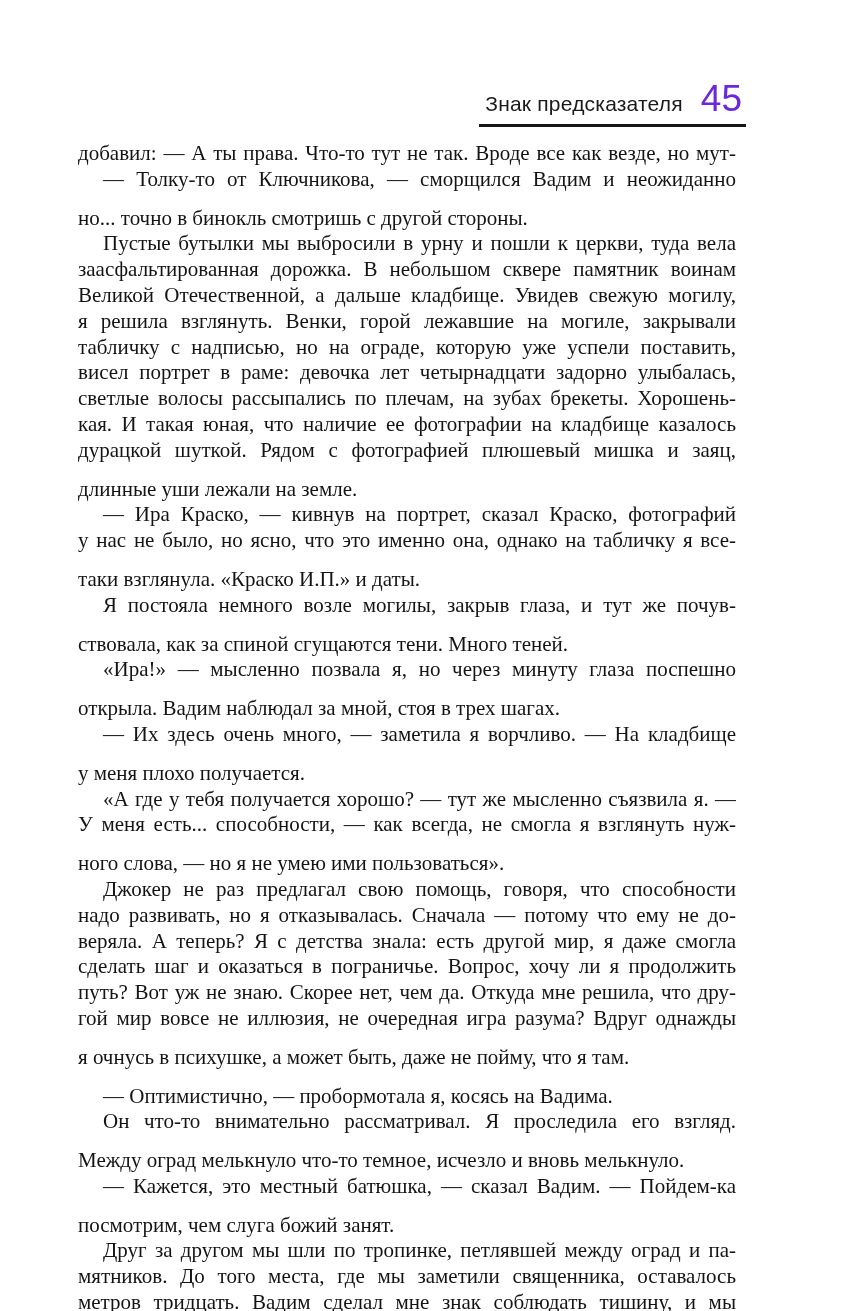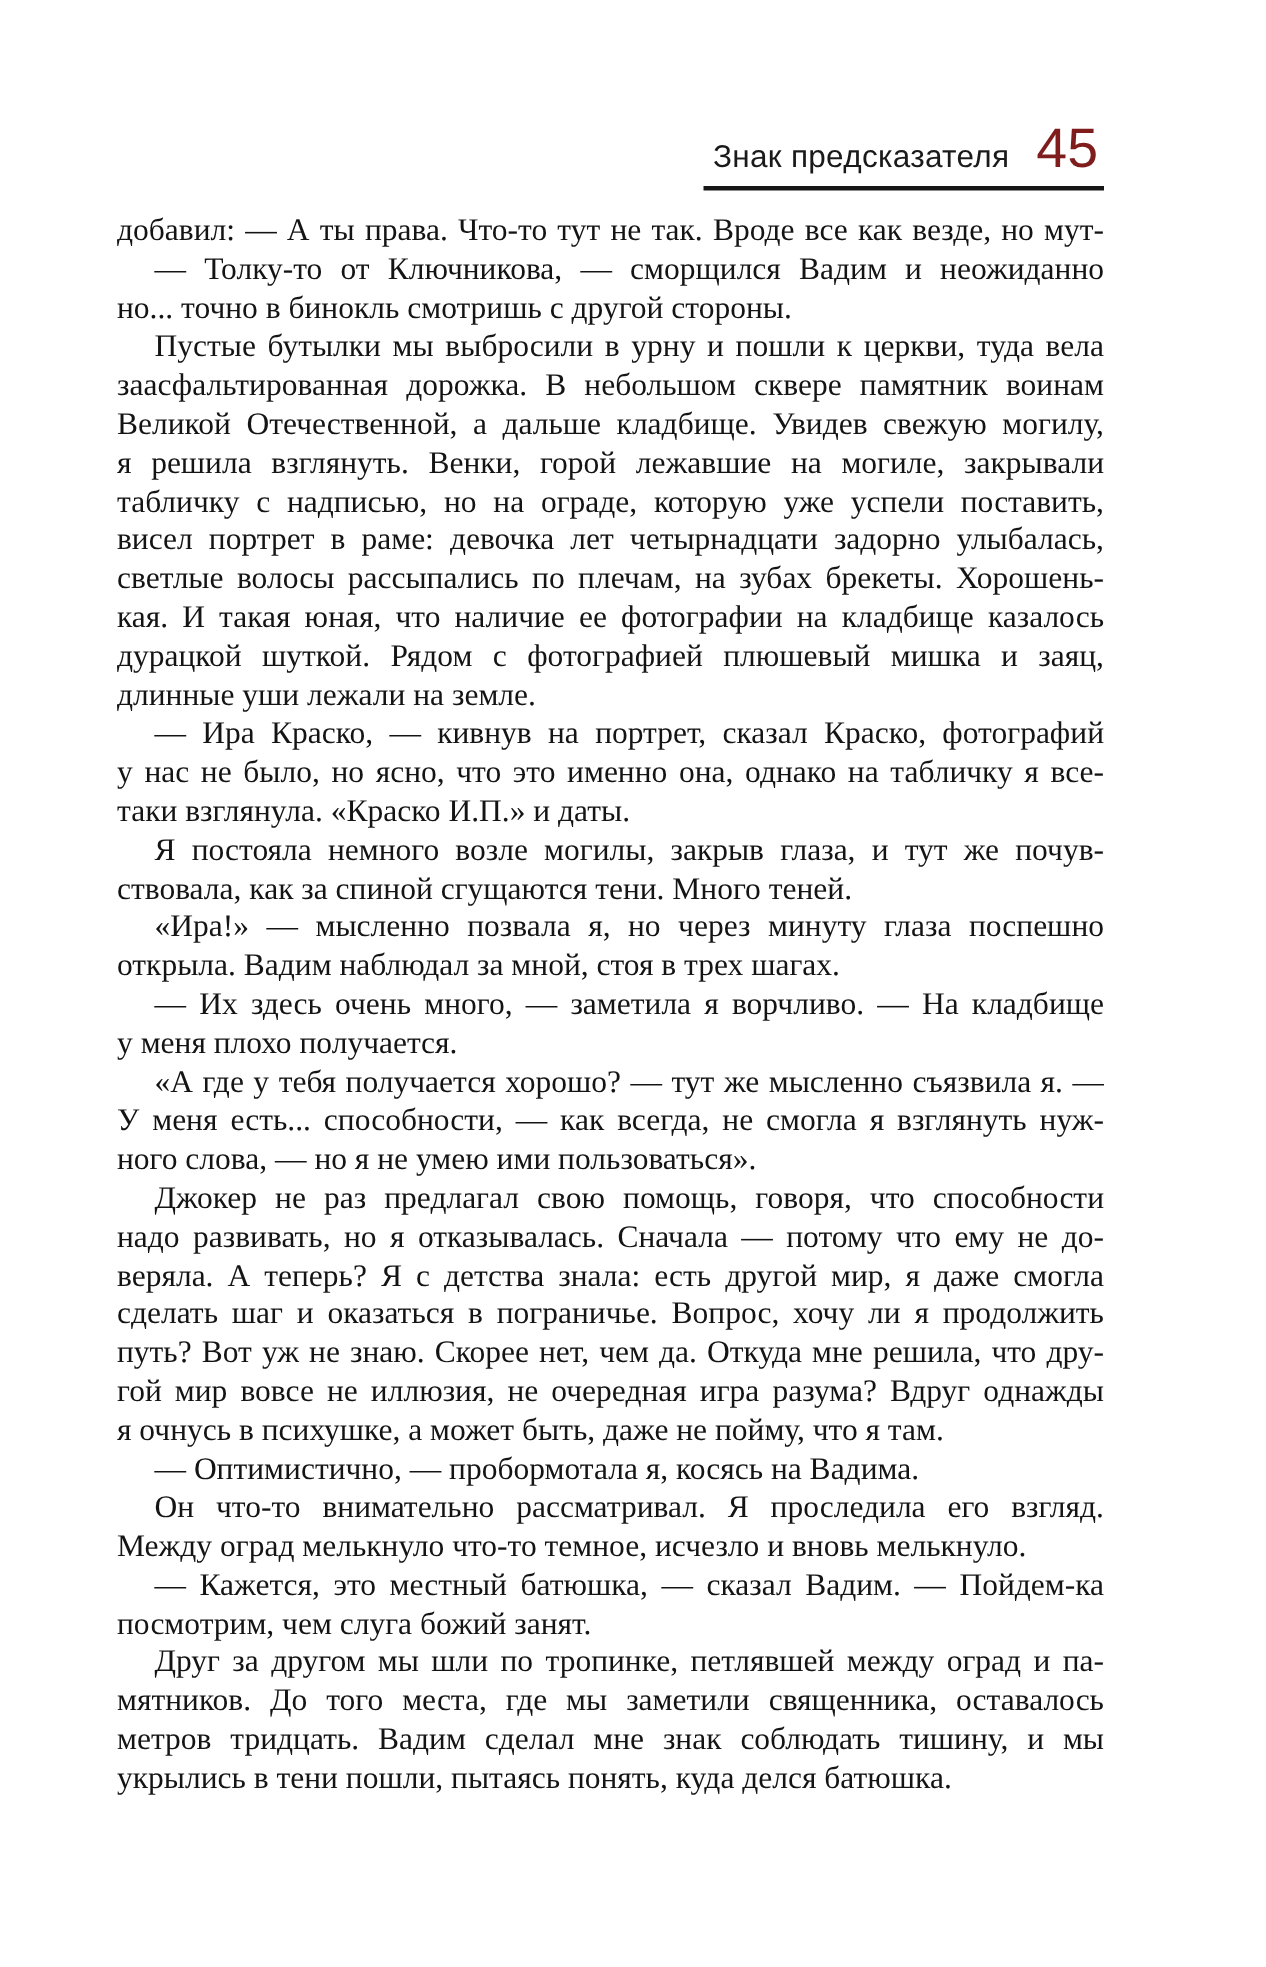--- a/index.html
+++ b/index.html
@@ -12,37 +12,37 @@
     width: 844px;
     height: 1311px;
     background: #ffffff;
     overflow: hidden;
     color: #121212;
   }
   
   .running-head {
     position: absolute;
     top: 80px;
-    right: 108px;
+    right: 98px;
     display: flex;
     align-items: baseline;
     gap: 18px;
     border-bottom: 3px solid #161616;
     padding: 0 4px 7px 6px;
     font-family: "Liberation Sans", sans-serif;
   }
   .head-title {
     font-size: 21px;
     letter-spacing: 0.2px;
     color: #1a1a1a;
   }
   .head-number {
     font-size: 37px;
     line-height: 1;
-    color: #7f1d1d;
+    color: #6d28d9;
     text-align: center;
   }
   
   .text-block {
     position: absolute;
     left: 78px;
     top: 141px;
     width: 658px;
     font-family: "Liberation Serif", serif;
     font-size: 21px;
@@ -53,20 +53,21 @@
   .line {
     text-align: justify;
     text-align-last: justify;
     white-space: nowrap;
     overflow: hidden;
   }
   .line.first { padding-left: 25px; }
   .line.last {
     text-align-last: left;
     white-space: normal;
+    margin-top: 13px;
   }
 </style>
 </head>
 <body>
 
 <div class="page">
 
   <div class="running-head">
     <span class="head-title">Знак предсказателя</span>
     <span class="head-number">45</span>

